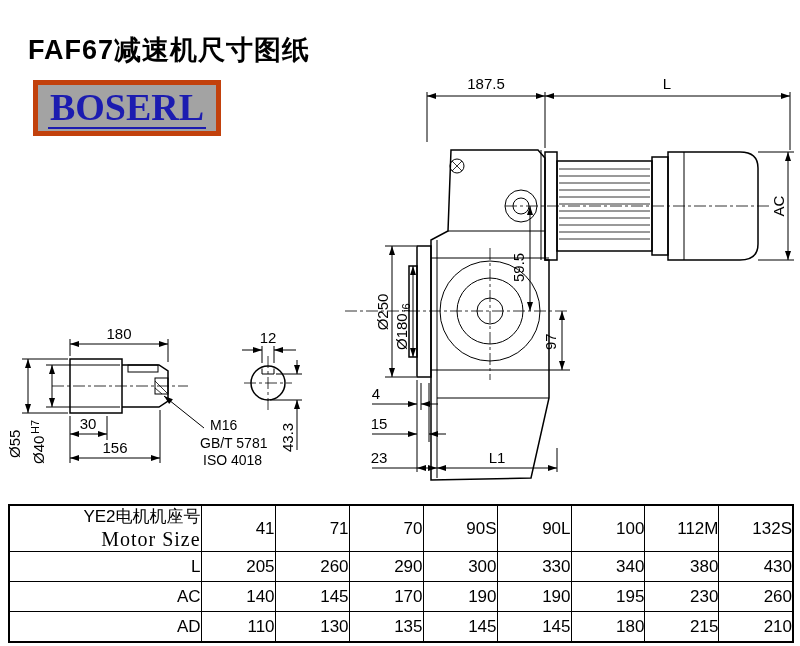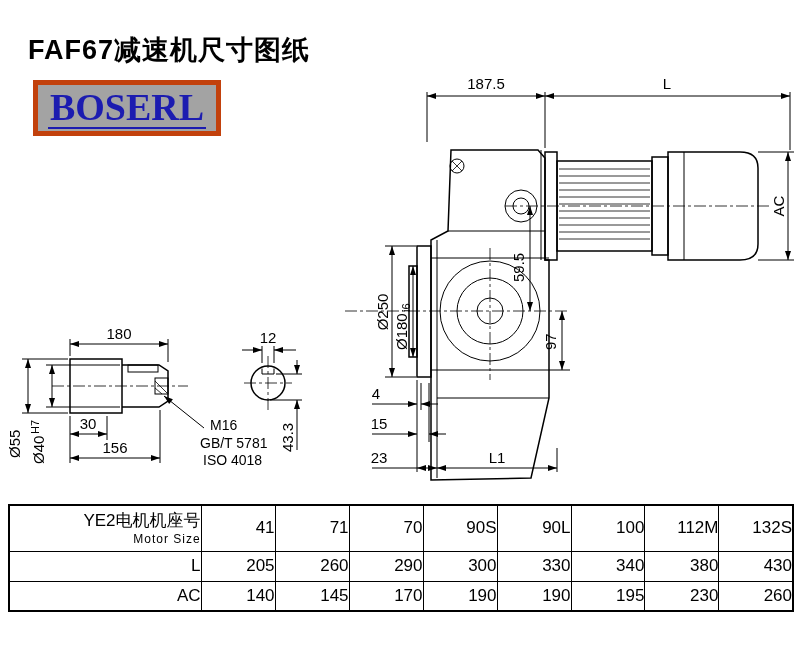--- a/index.html
+++ b/index.html
@@ -35,21 +35,21 @@
     border-collapse:collapse; width:100%; table-layout:fixed;
     border:2px solid #000; font-size:17px;
   }
   table.spec th, table.spec td {
     border:1px solid #000; text-align:right; vertical-align:middle;
     font-weight:normal; padding:0;
   }
   tr.head { height:46px; }
   tr.drow { height:30px; }
   .hd-cn { font-size:17px; line-height:1.25; }
-  .hd-en { font-family:Liberation Sans, sans-serif; font-size:12px; line-height:1.2; letter-spacing:1px; }
+  .hd-en { font-family:Liberation Serif, serif; font-size:20px; line-height:1.2; letter-spacing:1px; }
 </style>
 </head>
 <body>
 
 <div class="title">FAF67减速机尺寸图纸</div>
 
 <div class="logo-box">
   <span class="logo-text">BOSERL</span>
 </div>
 
@@ -233,15 +233,26 @@
       <td>AC</td>
       <td>140</td>
       <td>145</td>
       <td>170</td>
       <td>190</td>
       <td>190</td>
       <td>195</td>
       <td>230</td>
       <td>260</td>
     </tr>
+    <tr class="drow">
+      <td>AD</td>
+      <td>110</td>
+      <td>130</td>
+      <td>135</td>
+      <td>145</td>
+      <td>145</td>
+      <td>180</td>
+      <td>215</td>
+      <td>210</td>
+    </tr>
   </tbody>
     </table>
 </div>
 
 </body></html>

